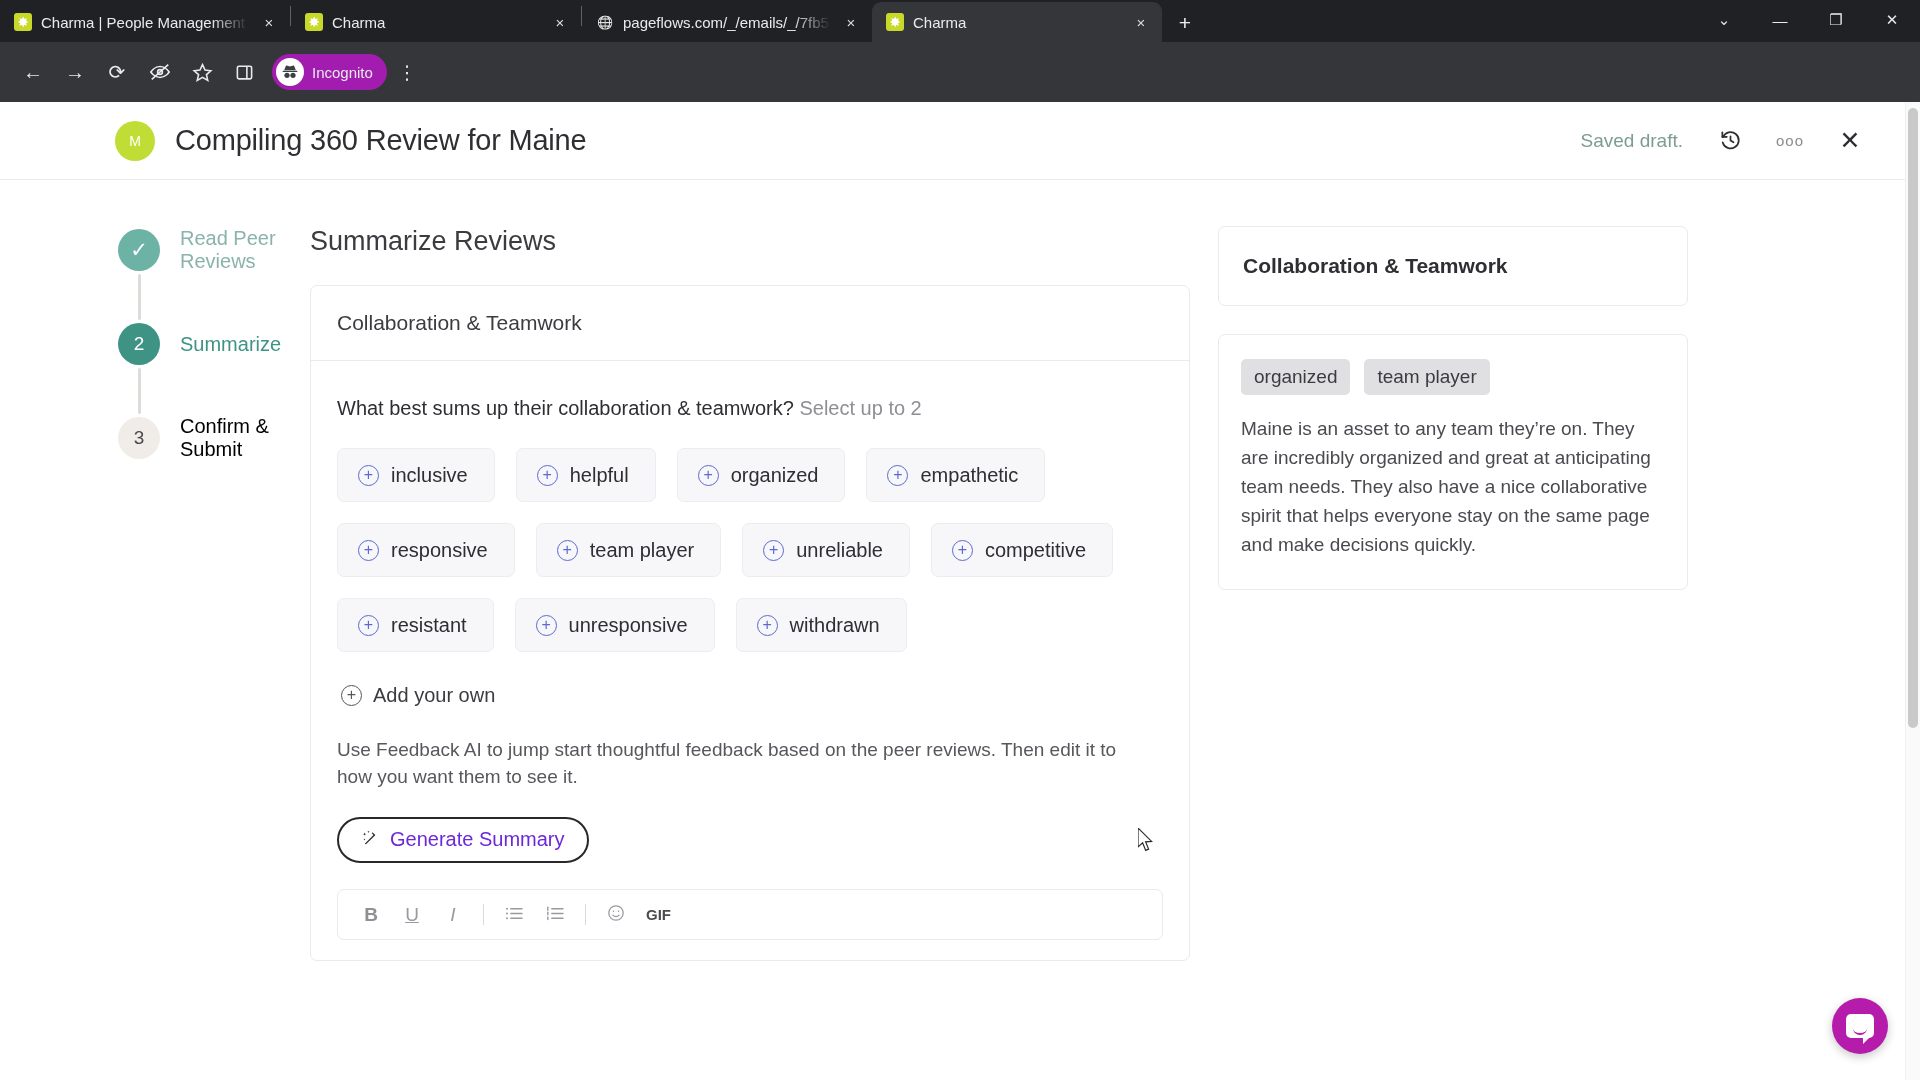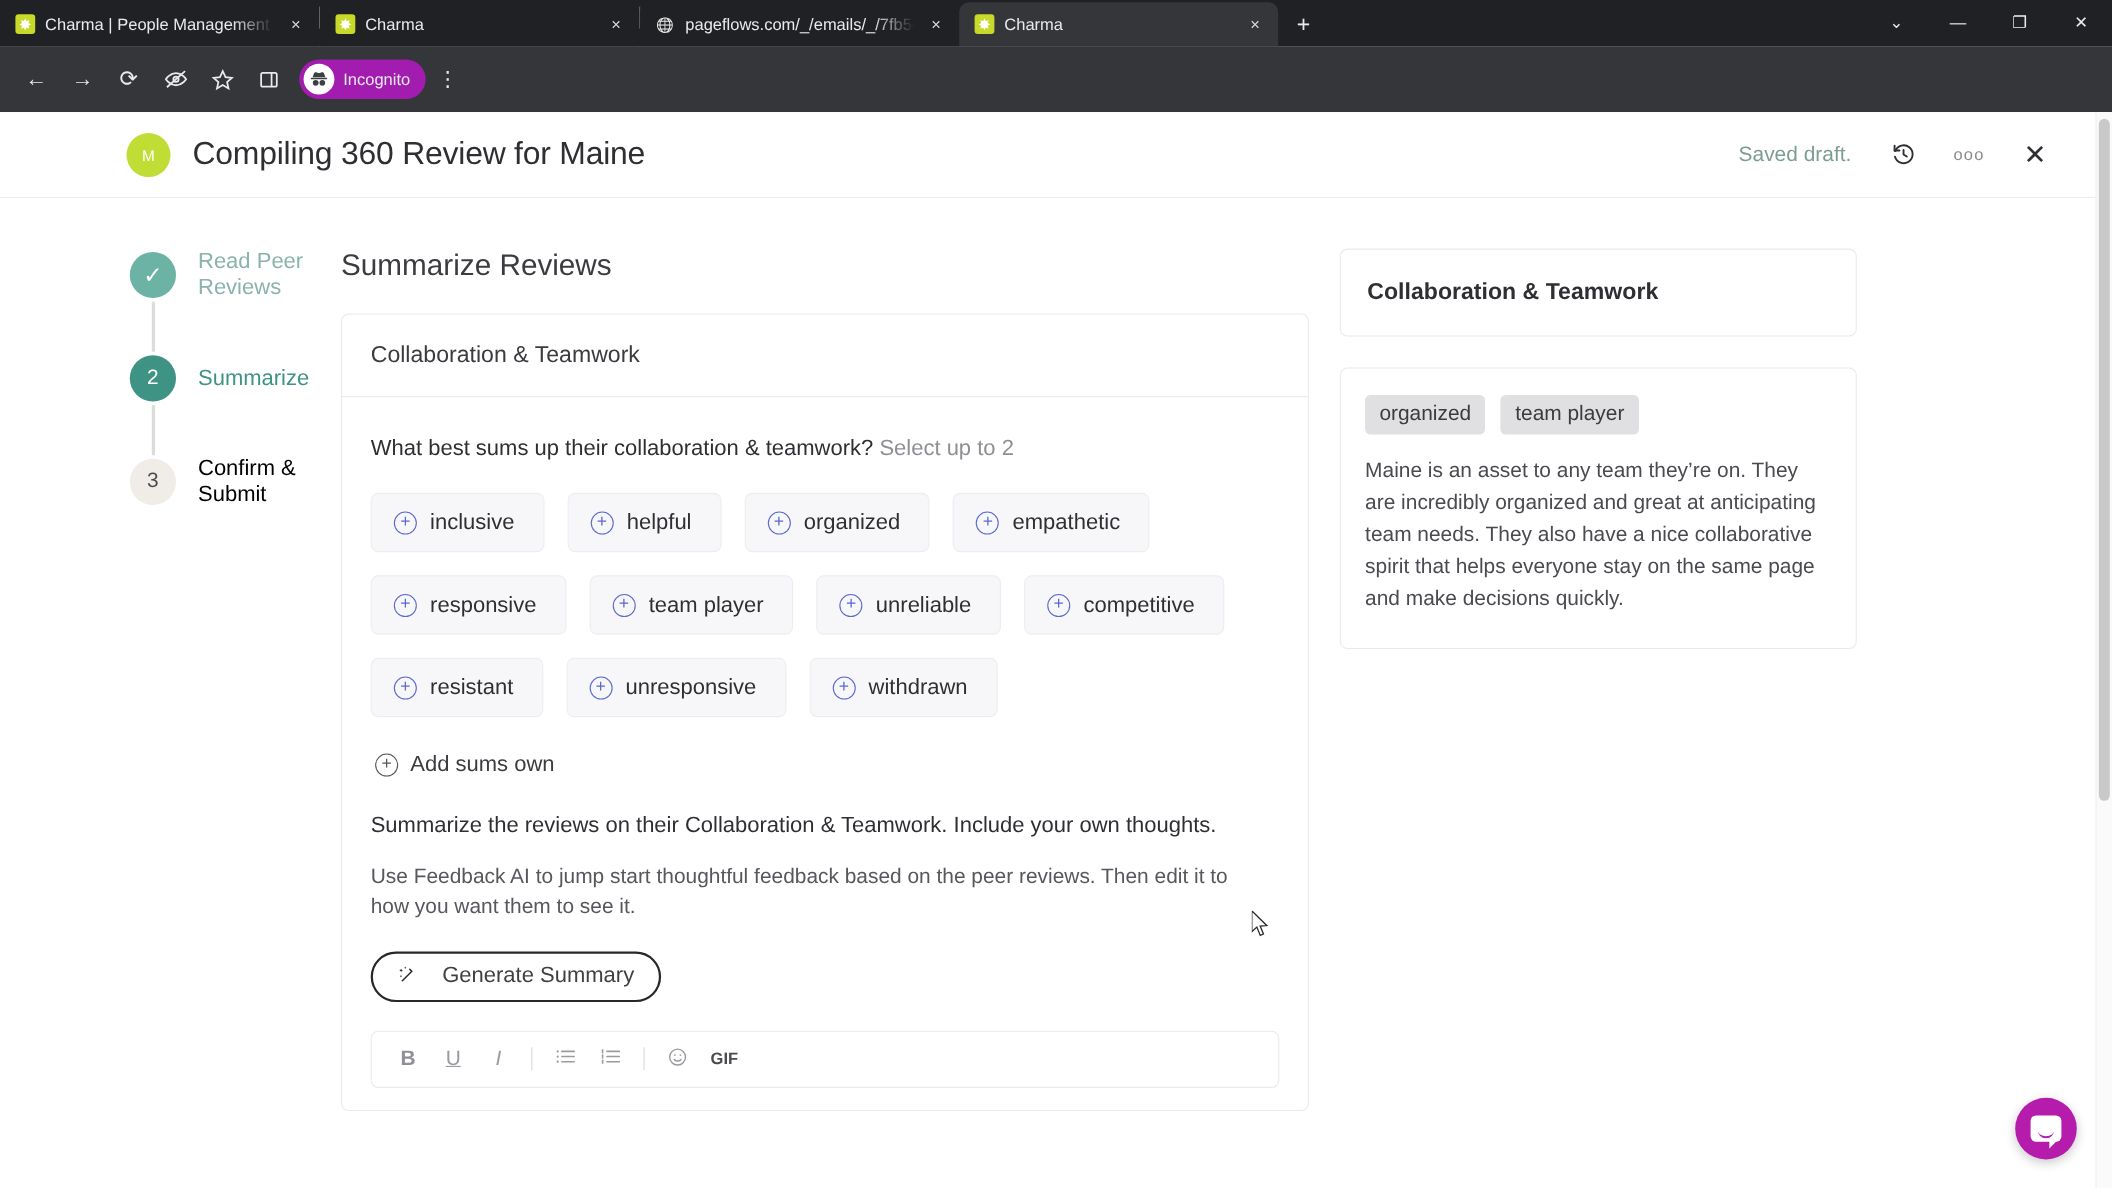--- a/index.html
+++ b/index.html
@@ -160,23 +160,23 @@
   .add-own {
     display: inline-flex; align-items: center; gap: 11px;
     font-size: 20px; color: #3b3b40; padding: 6px 4px; margin-bottom: 24px;
   }
   .plus-circle.dark { border-color: #55555b; color: #55555b; }
 
   .prompt-strong { font-size: 20px; color: #2e2e33; line-height: 1.38; margin-bottom: 20px; max-width: 800px; }
   .prompt-sub { font-size: 19px; color: #57575d; line-height: 1.42; margin-bottom: 26px; max-width: 800px; }
 
   .gen-btn {
-    display: inline-flex; align-items: center; gap: 22px;
+    display: inline-flex; align-items: center; gap: 10px;
     border: 2px solid #28282c; border-radius: 26px; height: 46px;
-    padding: 0 22px; font-size: 20px; color: #404040; background: #fff;
+    padding: 0 22px; font-size: 20px; color: #6d28d9; background: #fff;
     margin-bottom: 26px;
   }
   .wand { font-size: 18px; line-height: 1; }
 
   .editor { border: 1px solid #ebe9e9; border-radius: 7px; }
   .editor-toolbar {
     display: flex; align-items: center; gap: 19px; padding: 14px 22px;
     color: #9a9aa1;
   }
   .tb { font-size: 19px; line-height: 1; width: 22px; text-align: center; }
@@ -423,24 +423,23 @@
                   <span>unresponsive</span>
                 </div>
               <div class="chip">
                   <span class="plus-circle">+</span>
                   <span>withdrawn</span>
                 </div>
             </div>
 
             <div class="add-own">
               <span class="plus-circle dark">+</span>
-              <span>Add sums own</span>
+              <span>Add your own</span>
             </div>
 
-            <div class="prompt-strong">Summarize the reviews on their Collaboration &amp; Teamwork. Include your own thoughts.</div>
             <div class="prompt-sub">Use Feedback AI to jump start thoughtful feedback based on the peer reviews. Then edit it to how you want them to see it.</div>
 
             <div class="gen-btn">
               <span class="wand">
                 <svg width="19" height="19" viewBox="0 0 24 24" fill="none" stroke="#28282c" stroke-width="1.7" stroke-linecap="round">
                   <line x1="6" y1="18.5" x2="17" y2="7.5"></line>
                   <path d="M14.5 5.2l1.6 1.6"></path>
                   <path d="M4.6 4.4l.6 1.5 1.5.6-1.5.6-.6 1.5-.6-1.5L2.5 6.5l1.5-.6z" fill="#28282c" stroke="none"></path>
                   <path d="M9.4 2.2l.4 1 1 .4-1 .4-.4 1-.4-1-1-.4 1-.4z" fill="#28282c" stroke="none"></path>
                   <path d="M4.4 11.8l.4 1 1 .4-1 .4-.4 1-.4-1-1-.4 1-.4z" fill="#28282c" stroke="none"></path>

